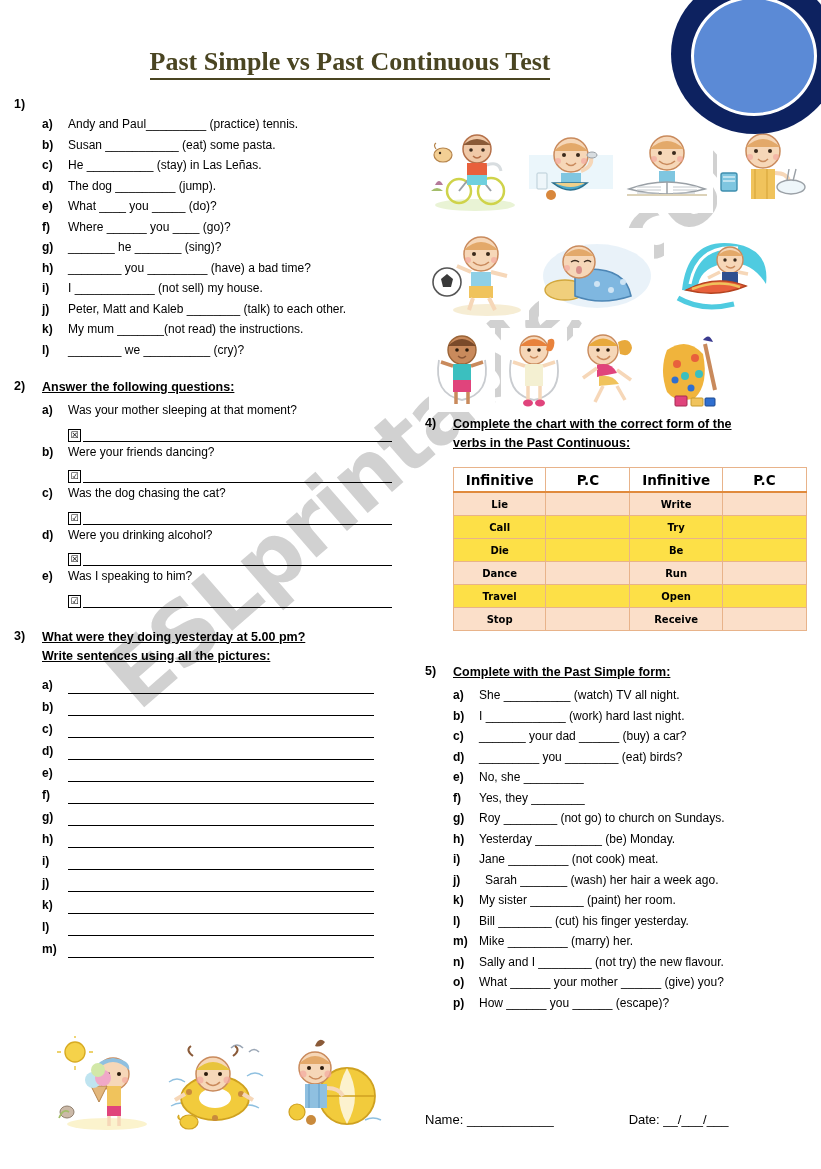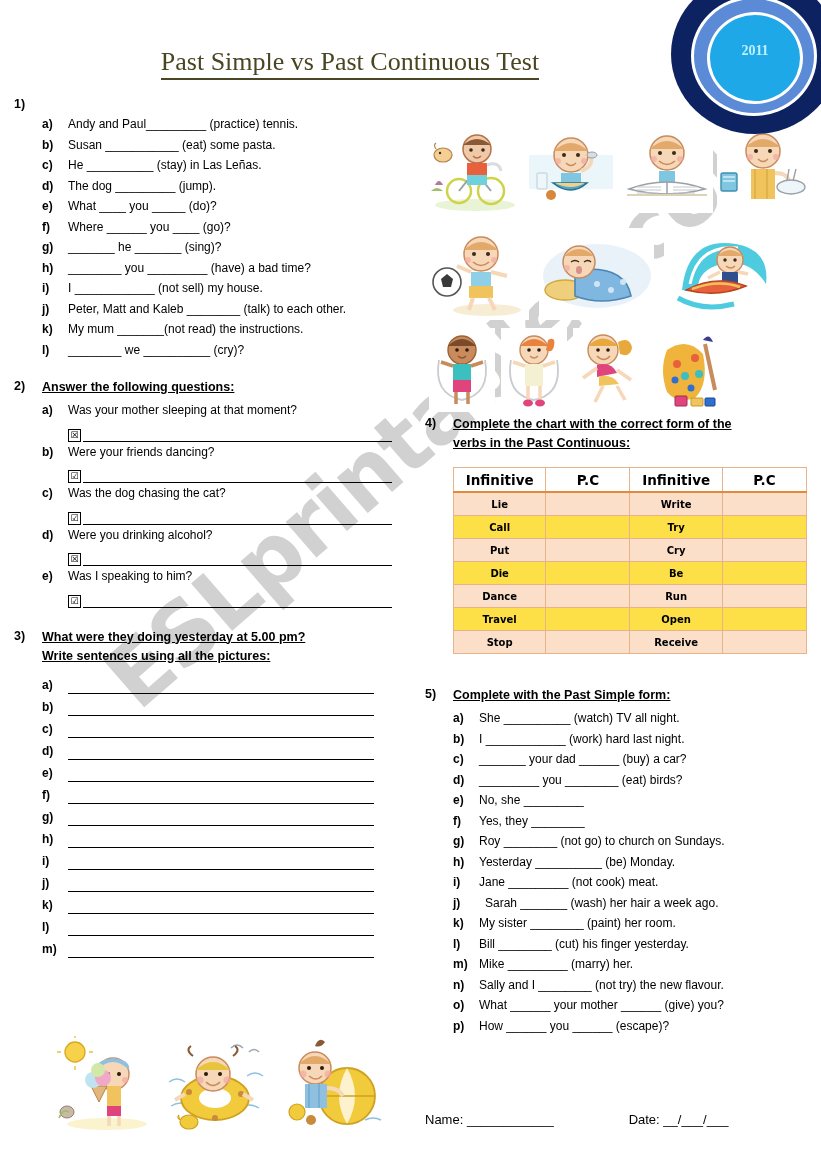--- a/index.html
+++ b/index.html
@@ -90,21 +90,21 @@
     z-index: 2;
   }
 
   
   .title {
     position: absolute;
     left: 0; top: 47px;
     width: 700px;
     text-align: center;
     font-family: "Liberation Serif", serif;
-    font-weight: normal;
+    font-weight: bold;
     font-size: 26px;
     color: #4a4522;
     z-index: 4;
   }
   .title span {
     border-bottom: 2px solid #4a4522;
     padding-bottom: 2px;
   }
 
   
@@ -269,23 +269,20 @@
 </style>
 </head>
 <body>
 
 <div id="page">
 
   <div class="logo-line"></div>
 
   <div class="logo">
     <div class="ring2"></div>
-    <div class="ring3">
-      <div class="year">2011</div>
-    </div>
   </div>
 
   <div class="title">
     <span>Past Simple vs Past Continuous Test</span>
   </div>
 
   <div class="col-left">
 
     <div class="ex">
       <div class="ex-num">1)</div>
@@ -474,26 +471,20 @@
       <tr class="row-shade">
         <td>Lie</td>
         <td></td>
         <td>Write</td>
         <td></td>
       </tr>
       <tr class="row-plain">
         <td>Call</td>
         <td></td>
         <td>Try</td>
-        <td></td>
-      </tr>
-      <tr class="row-shade">
-        <td>Put</td>
-        <td></td>
-        <td>Cry</td>
         <td></td>
       </tr>
       <tr class="row-plain">
         <td>Die</td>
         <td></td>
         <td>Be</td>
         <td></td>
       </tr>
       <tr class="row-shade">
         <td>Dance</td>

